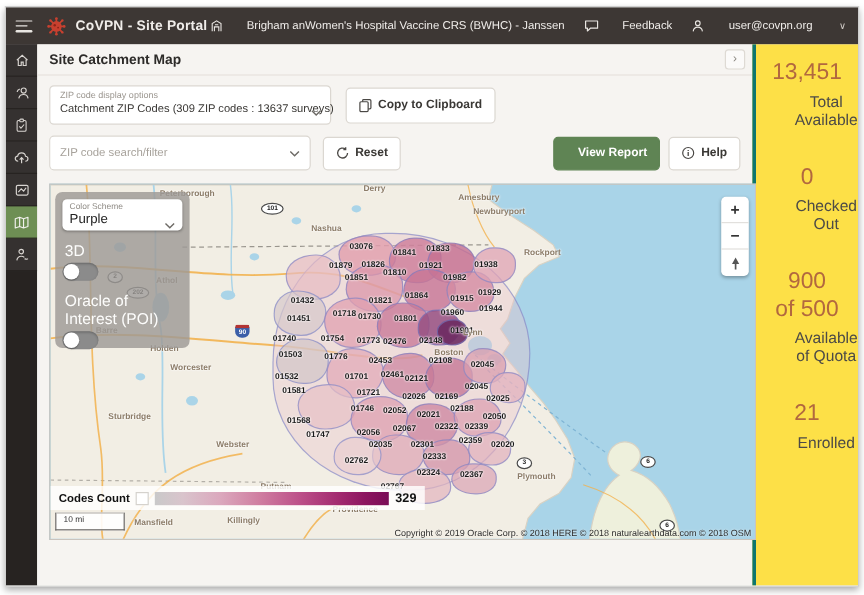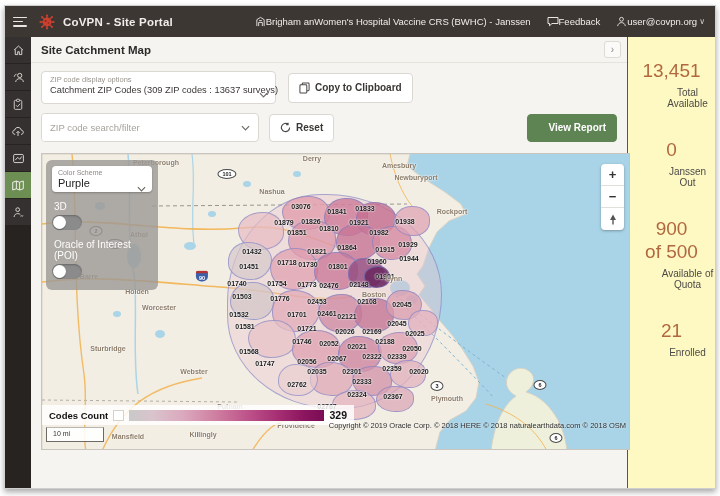--- a/index.html
+++ b/index.html
@@ -7,21 +7,21 @@
   .frame { position:absolute; left:4px; top:5px; width:712px; height:484px; border:1px solid #cfcfcf; box-shadow:0 3px 6px rgba(0,0,0,0.35); background:#f6f4f1; display:flex; flex-direction:column; overflow:hidden; }
 
   
   .hdr { height:31px; background:var(--header-bg,#3d3734); display:flex; align-items:center; color:#f0edea; flex:0 0 31px; padding:0 10px 0 8px; }
   .hamb { width:14px; height:10px; display:flex; flex-direction:column; justify-content:space-between; cursor:pointer; margin-right:12px; }
   .hamb i { display:block; height:1.6px; background:#e9e6e2; border-radius:1px; }
   .hamb i:nth-child(2){ width:10px; }
   .logo { margin-right:8px; display:flex; align-items:center; }
   .hdr-title { font-size:11.5px; font-weight:bold; letter-spacing:.2px; }
   .hdr-right { margin-left:auto; display:flex; align-items:center; gap:16px; font-size:9.5px; }
-  .hdr-item { display:flex; align-items:center; gap:0; cursor:pointer; white-space:nowrap; }
+  .hdr-item { display:flex; align-items:center; gap:20px; cursor:pointer; white-space:nowrap; }
   .hdr svg { display:block; }
   .chev-small { font-size:8px; color:#cfcac5; margin-left:2px; }
 
   .body-row { flex:1; display:flex; min-height:0; }
 
   
   .nav { width:26px; background:#272321; display:flex; flex-direction:column; flex:0 0 26px; }
   .nav-item { height:27px; display:flex; align-items:center; justify-content:center; background:#353130; border-bottom:1px solid #272321; cursor:pointer; }
   .nav-item.active { background:var(--active-green,#6e8f54); }
   .nav-item svg { display:block; }
@@ -58,42 +58,42 @@
   .city-label { position:absolute; transform:translate(-50%,-50%); font-size:7px; font-weight:bold; color:#8c7c68; text-shadow:0 0 2px #fff,0 0 2px #fff; white-space:nowrap; }
   .shield { position:absolute; transform:translate(-50%,-50%); font-size:5.5px; font-weight:bold; text-align:center; }
   .shield.oval { background:#fff; border:1px solid #4a4a4a; border-radius:50%; color:#222; padding:1px 4px; }
   .shield.int { background:#3c5fa8; border-top:3px solid #b23434; border-radius:2px 2px 45% 45%; color:#fff; padding:1px 3px; }
 
   .map-panel { position:absolute; left:4px; top:6px; width:112px; height:130px; background:rgba(158,154,150,0.82); border-radius:6px; padding:6px; }
   .cs-box { background:#fff; border-radius:4px; box-shadow:0 1px 2px rgba(0,0,0,.25); padding:3px 6px; position:relative; cursor:pointer; }
   .cs-label { font-size:7px; color:#8e8a84; }
   .cs-value { font-size:11px; color:#222; margin-top:1px; }
   .cs-chev { position:absolute; right:6px; top:12px; }
-  .tgl-label { font-size:10px; color:#fdfdfc; margin:9px 0 3px 2px; }
+  .tgl-label { font-size:13px; color:#fdfdfc; margin:9px 0 3px 2px; }
   .toggle { width:30px; height:15px; background:#8b8b8b; border-radius:8px; position:relative; cursor:pointer; box-shadow:inset 0 1px 2px rgba(0,0,0,.25); }
   .toggle .knob { position:absolute; left:1px; top:1px; width:13px; height:13px; background:#fff; border-radius:50%; box-shadow:0 1px 1px rgba(0,0,0,.3); }
 
   .zoom-ctl { position:absolute; right:5px; top:10px; width:23px; background:#fff; border-radius:4px; box-shadow:0 1px 3px rgba(0,0,0,.3); overflow:hidden; }
   .zoom-btn { height:22px; display:flex; align-items:center; justify-content:center; font-size:13px; font-weight:bold; color:#333; border-bottom:1px solid #e2e0dd; cursor:pointer; }
   .zoom-btn:last-child { border-bottom:0; }
 
   .legend { position:absolute; left:0; bottom:24px; width:312px; height:20px; background:rgba(255,255,255,0.82); display:flex; align-items:center; padding:0 7px; gap:5px; }
   .legend-title { font-size:9.5px; font-weight:bold; color:#111; white-space:nowrap; }
   .legend-swatch { width:11px; height:11px; background:#fff; border:1px solid #d5d2cd; }
   .legend-grad { flex:1; height:11px; background:linear-gradient(to right,#c9c9c9 0%,#d9c4cc 12%,#dba8bd 28%,#cf7da0 45%,#bc5089 62%,#a32b70 78%,#8c155f 90%,#7a0c55 100%); }
   .legend-max { font-size:10.5px; font-weight:bold; color:#111; }
 
   .scalebar { position:absolute; left:4px; bottom:7px; width:58px; height:15px; background:rgba(255,255,255,0.9); border:1px solid #6d6a66; border-top-color:#b9b6b1; font-size:7px; color:#333; padding:2px 0 0 6px; }
-  .attrib { position:absolute; right:3px; bottom:19px; font-size:7.5px; color:#2e2d2c; text-shadow:0 0 2px rgba(255,255,255,.8);text-align:center; }
+  .attrib { position:absolute; right:3px; bottom:0; font-size:7.5px; color:#2e2d2c; text-shadow:0 0 2px rgba(255,255,255,.8);text-align:center; }
 
   
-  .stats { width:88px; flex:0 0 88px; background:#fef9c3; border-left:1px solid #0f766e; padding-top:22px; text-align:center; }
+  .stats { width:88px; flex:0 0 88px; background:#fde047; border-left:3px solid #0f766e; padding-top:12px; text-align:center; }
   .stat { margin-bottom:29px; }
   .stat-val { font-size:19px; color:var(--stat-color,#b2683f); line-height:1.25; }
-  .stat-lbl { font-size:10px; color:#4c4a47; margin-top:4px;margin-left:32px; }
+  .stat-lbl { font-size:13px; color:#4c4a47; margin-top:4px;margin-left:32px; }
 </style>
 </head>
 <body>
 
 <div class="frame">
 
   <div class="hdr">
     <div class="hamb">
         <i></i>
         <i></i>
@@ -227,20 +227,27 @@
           </div>
           <button class="btn reset-btn">
             <svg width="11" height="11" viewBox="0 0 12 12">
                 <path d="M10.5 6 A4.5 4.5 0 1 1 8.8 2.5 M8.8 0.8 V2.9 H6.7" fill="none" stroke="#4a4845" stroke-width="1.2"></path>
               </svg>
             <span>Reset</span>
           </button>
           <div style="margin-left:auto; display:flex; align-items:center;">
             <button class="btn btn-green">
               <span>View Report</span>
+            </button>
+            <button class="btn help-btn">
+              <svg width="11" height="11" viewBox="0 0 12 12">
+                  <circle cx="6" cy="6" r="5" fill="none" stroke="#4a4845" stroke-width="1.1"></circle>
+                  <path d="M6 5.2 V8.8 M6 3.2 V4.2" stroke="#4a4845" stroke-width="1.2"></path>
+                </svg>
+              <span>Help</span>
             </button>
           </div>
         </div>
       </div>
 
       <div class="map">
         <svg class="base" width="589" height="297" viewBox="0 0 589 297">
           <rect x="0" y="0" width="589" height="297" fill="#a9d4e8"></rect>
           <path d="M0,0 H368 L365,12 L381,24 L403,38 L419,50 L424,60 L407,67 L395,78 L387,94 L381,112 L375,120 L383,132 L377,141 L388,154 L399,168 L411,182 L421,196 L431,212 L437,228 L434,244 L424,257 L408,266 L398,278 L393,297 H0 Z" fill="#f2eee4" stroke="#d8d2c4" stroke-width="1"></path>
           <path d="M449,297 C452,272 460,252 474,242 C466,238 462,230 466,222 C472,212 484,212 490,220 C494,226 490,234 484,238 C498,242 508,252 516,266 C521,276 524,286 525,297 Z" fill="#eef0dc" stroke="#d8d2c4" stroke-width="1"></path>
@@ -435,21 +442,21 @@
       </div>
     </div>
 
     <div class="stats">
       <div class="stat">
         <div class="stat-val">13,451</div>
         <div class="stat-lbl">Total Available</div>
       </div>
       <div class="stat">
         <div class="stat-val">0</div>
-        <div class="stat-lbl">Janssen Out</div>
+        <div class="stat-lbl">Checked Out</div>
       </div>
       <div class="stat">
         <div class="stat-val">900</div>
         <div class="stat-val">of 500</div>
         <div class="stat-lbl">Available of Quota</div>
       </div>
       <div class="stat">
         <div class="stat-val">21</div>
         <div class="stat-lbl">Enrolled</div>
       </div>

